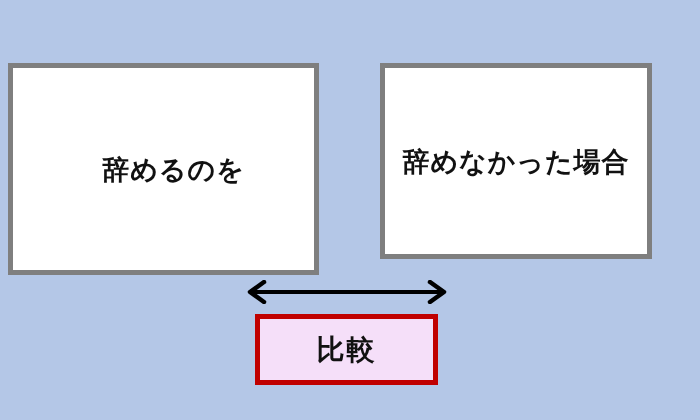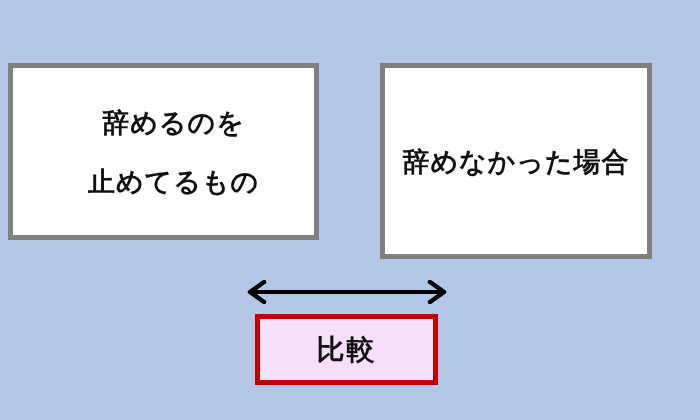--- a/index.html
+++ b/index.html
@@ -2,33 +2,32 @@
 <html><head>
 <meta charset="utf-8">
 <style>
   html, body { margin:0; padding:0; }
   body { width:700px; height:420px; background:#b4c7e7; position:relative; overflow:hidden;
          font-family:"DejaVu Sans", sans-serif; }
   .box { position:absolute; background:#ffffff; border:5px solid #7f7f7f; box-sizing:border-box;
          display:flex; flex-direction:column; align-items:center; justify-content:center; }
   .box .line { font-weight:bold; font-size:27px; color:#111; line-height:1; letter-spacing:1px; }
   .box .line + .line { margin-top:32px; }
-  #left-box { left:8px; top:63px; width:311px; height:177px;padding-left:20px; }
+  #left-box { left:8px; top:63px; width:311px; height:212px;padding-left:20px; }
   #right-box { left:380px; top:63px; width:272px; height:196px; }
   #arrow { position:absolute; left:244px; top:280px; width:206px; height:24px; }
   #compare { position:absolute; left:255px; top:314px; width:183px; height:71px; background:#f5dff9;
              border:5px solid #c00000; box-sizing:border-box; display:flex; align-items:center; justify-content:center; }
   #compare span { font-weight:bold; font-size:28px; color:#111; letter-spacing:2px;text-align:center; }
 </style>
 </head>
 <body>
 
 <div id="left-box" class="box">
   <div class="line">辞めるのを</div>
-  <div class="line">止めてるもの</div>
 </div>
 
 <div id="right-box" class="box">
   <div class="line">辞めなかった場合</div>
 </div>
 
 <svg id="arrow" viewBox="0 0 206 24">
   <line x1="8" y1="12" x2="198" y2="12" stroke="#000" stroke-width="4" stroke-linecap="round"></line>
   <polyline points="20,2 6,12 20,22" fill="none" stroke="#000" stroke-width="4.5" stroke-linecap="round" stroke-linejoin="round"></polyline>
   <polyline points="186,2 200,12 186,22" fill="none" stroke="#000" stroke-width="4.5" stroke-linecap="round" stroke-linejoin="round"></polyline>

